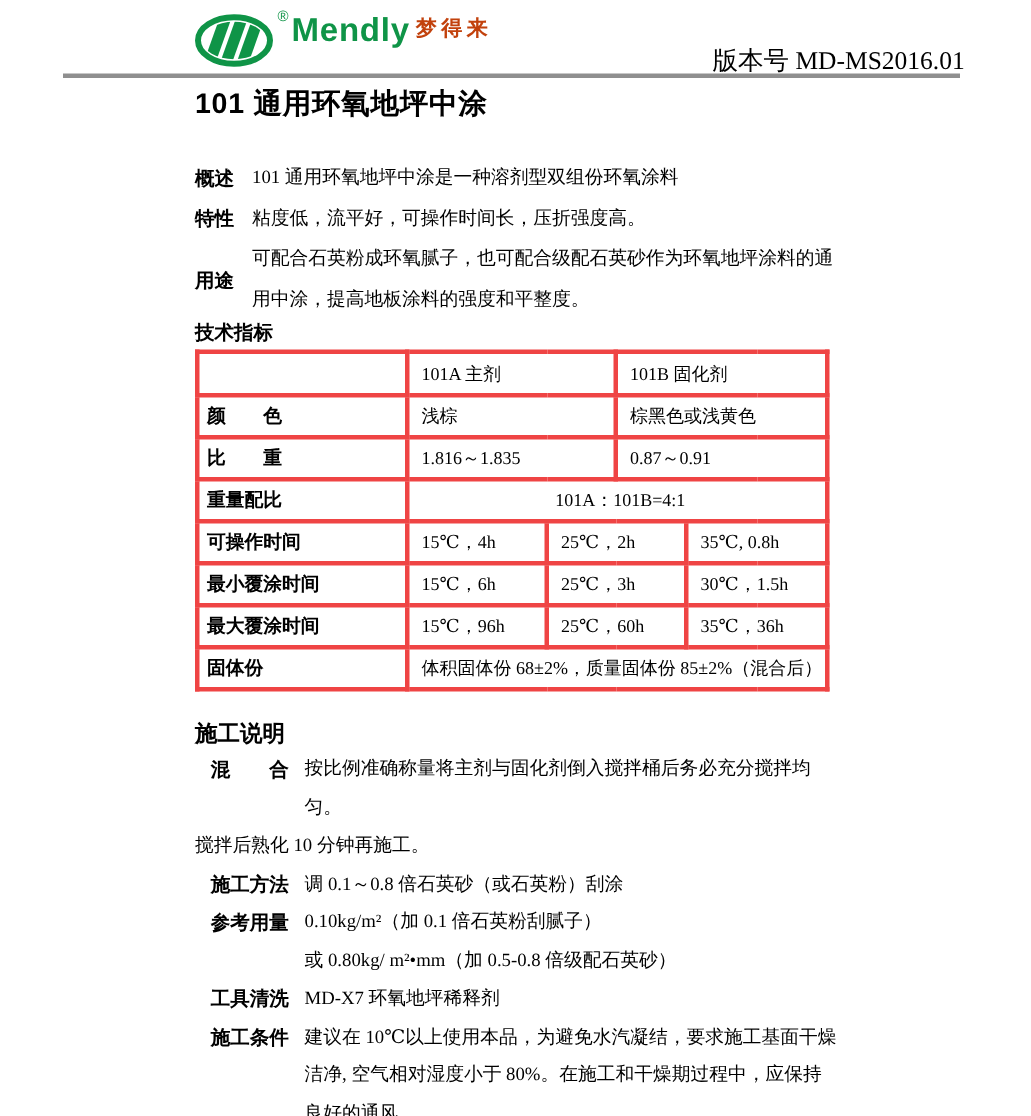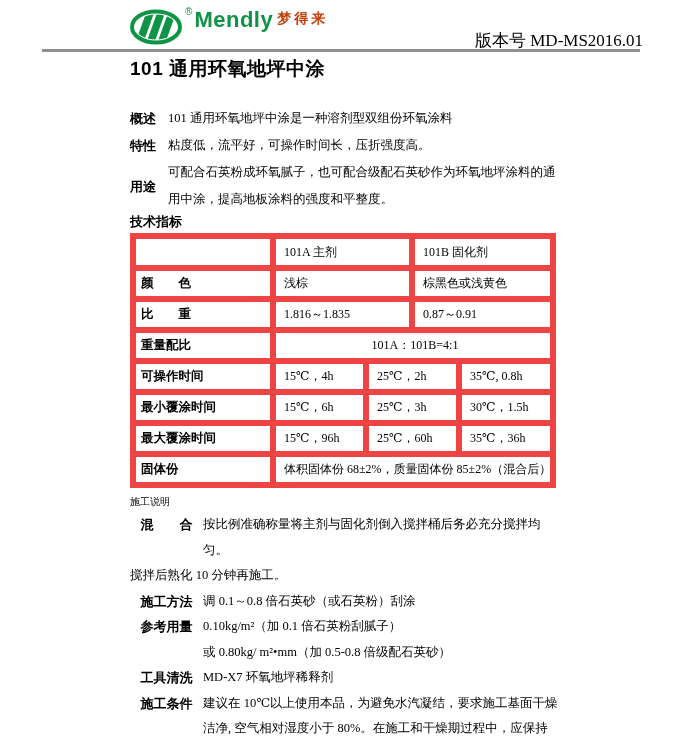--- a/index.html
+++ b/index.html
@@ -26,26 +26,26 @@
     font-weight:bold;font-size:19px;letter-spacing:0.5px;white-space:nowrap;
   }
   
   .content{position:absolute;left:130px;top:105px;width:428px;}
   .drow{display:flex;line-height:27px;font-size:12.5px;align-items:center;}
   .dlabel{width:38px;flex:none;font-weight:bold;font-family:"Liberation Sans","DejaVu Sans",sans-serif;font-size:13px;}
   .dtext{flex:1;}
   .sech{font-weight:bold;font-family:"Liberation Sans","DejaVu Sans",sans-serif;font-size:13px;line-height:18px;}
   
   table.spec{border-collapse:collapse;width:420px;margin-top:2px;font-size:12px;table-layout:fixed;}
-  table.spec td{border:6px solid #ef4444;height:25px;padding:0 4px 0 8px;overflow:hidden;white-space:nowrap;}
+  table.spec td{border:3px solid #ef4444;height:25px;padding:0 4px 0 8px;overflow:hidden;white-space:nowrap;}
   table.spec tr.hdr td{height:26px;}
   table.spec td.lab{font-family:"Liberation Sans","DejaVu Sans",sans-serif;font-weight:bold;font-size:12.5px;padding-left:5px;margin-top:32px;}
   table.spec td.ctr{text-align:center;}
   
-  .sech2{margin-top:4px;line-height:20px;font-weight:normal;font-family:"Liberation Sans","DejaVu Sans",sans-serif;font-size:10px;}
+  .sech2{margin-top:19px;line-height:20px;font-weight:bold;font-family:"Liberation Sans","DejaVu Sans",sans-serif;font-size:15px;}
   .crow{display:flex;line-height:25.5px;font-size:12.5px;}
   .clabel{width:73px;flex:none;font-weight:bold;font-family:"Liberation Sans","DejaVu Sans",sans-serif;font-size:13px;text-align:center;}
   .ctext{flex:1;}
 </style>
 </head>
 <body>
 
 <div class="page">
 
   <div class="logo">

